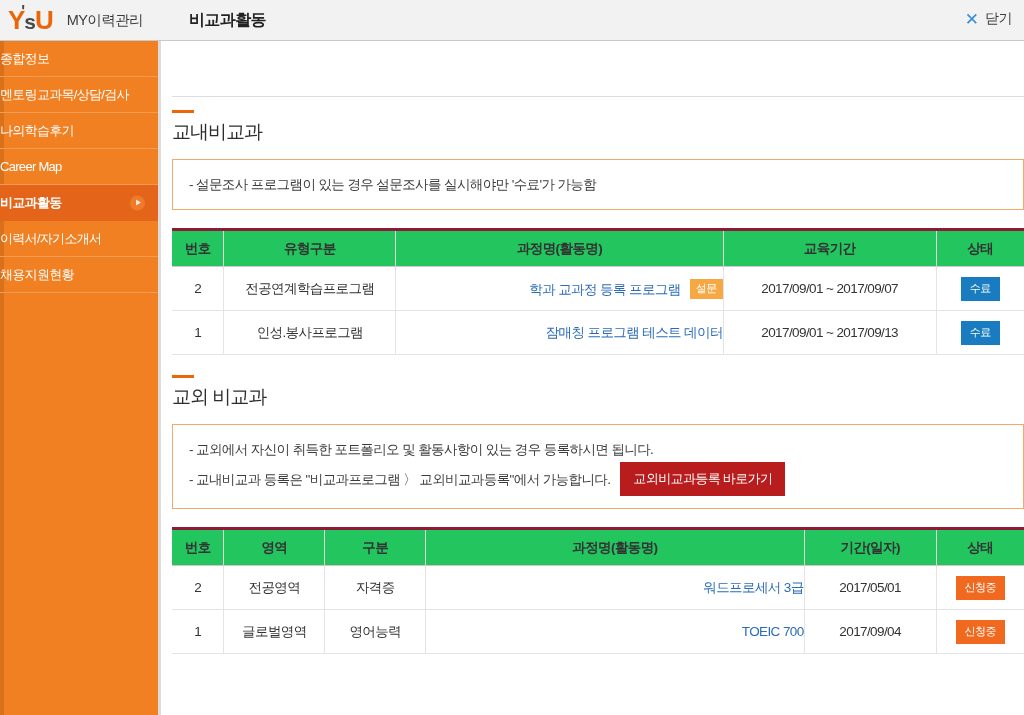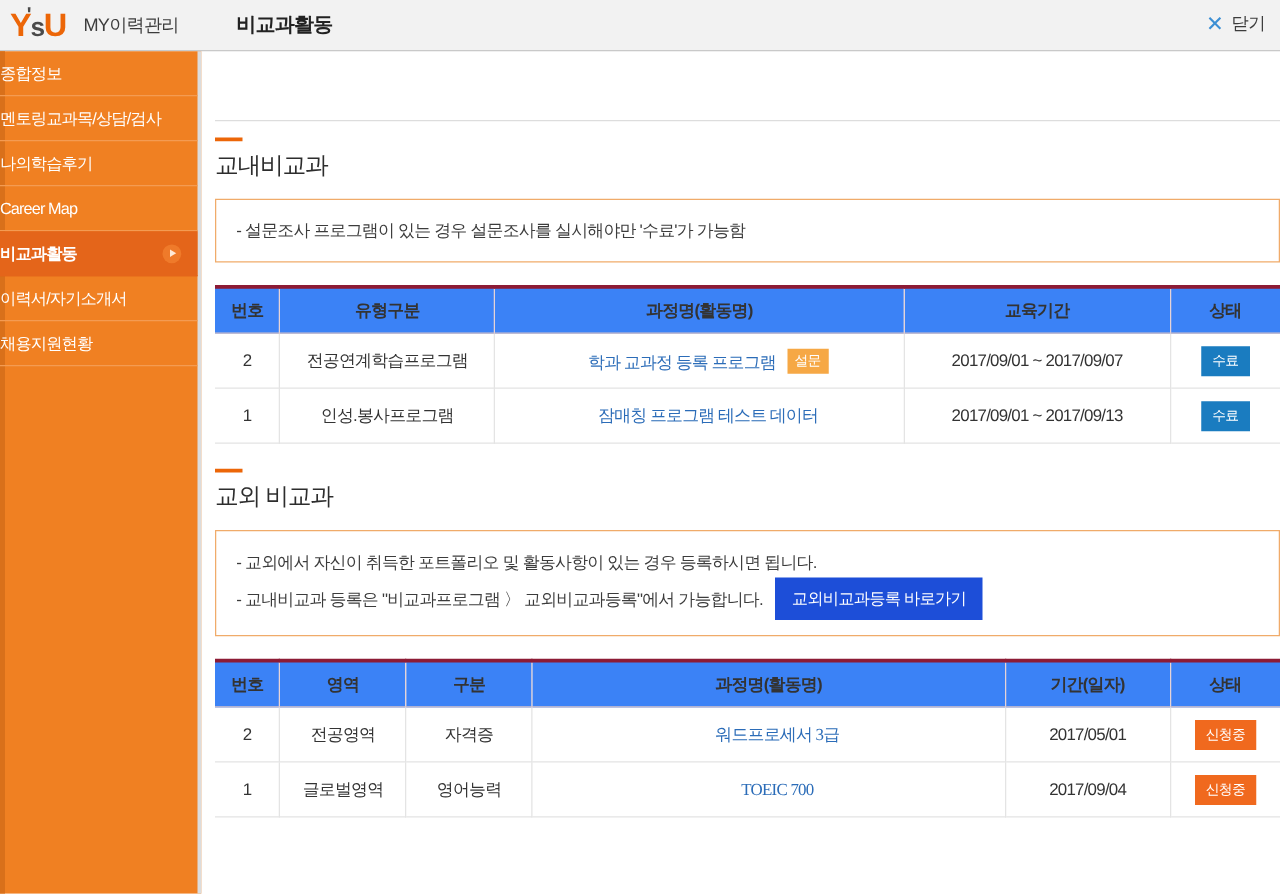--- a/index.html
+++ b/index.html
@@ -171,57 +171,57 @@
     color: #3c3c3c;
     letter-spacing: -0.6px;
   }
   .notice-line { line-height: 25px; white-space: nowrap; }
   .notice-line.with-btn {
     display: flex;
     align-items: center;
     gap: 10px;
   }
   .shortcut-btn {
-    background: #1d4ed8;
+    background: #b91c1c;
     color: #ffffff;
     border: none;
     font-size: 13px;
     letter-spacing: -0.6px;
     padding: 8px 13px;
     cursor: pointer;
-    font-family: Liberation Sans, sans-serif;
+    font-family: Liberation Serif, serif;
   }
 
   
   .tbl {
     width: 100%;
     border-collapse: collapse;
     margin-top: 18px;
     border-top: 3px solid #8d1b35;
     font-size: 13.5px;
     letter-spacing: -0.6px;
   }
   .tbl th {
-    background: #3b82f6;
+    background: #22c55e;
     color: #333333;
     font-weight: bold;
     height: 37px;
     border-right: 1px solid #e6d3d6;
     border-bottom: 1px solid #d9c3c7;
   }
   .tbl th:last-child { border-right: none; }
   .tbl td {
     height: 44px;
     text-align: center;
     border-right: 1px solid #e4e4e4;
     border-bottom: 1px solid #e4e4e4;
     color: #333333;
   }
   .tbl td:last-child { border-right: none; }
-  .tbl td.lnk-cell { text-align: center; padding-left: 14px; font-family: Liberation Serif, serif; }
+  .tbl td.lnk-cell { text-align: right; padding-left: 14px; }
   .link-a {
     color: #2b6cb8;
     text-decoration: none;
     cursor: pointer;
     letter-spacing: -0.6px;
   }
   .badge-survey {
     display: inline-block;
     background: #f6a845;
     color: #ffffff;

